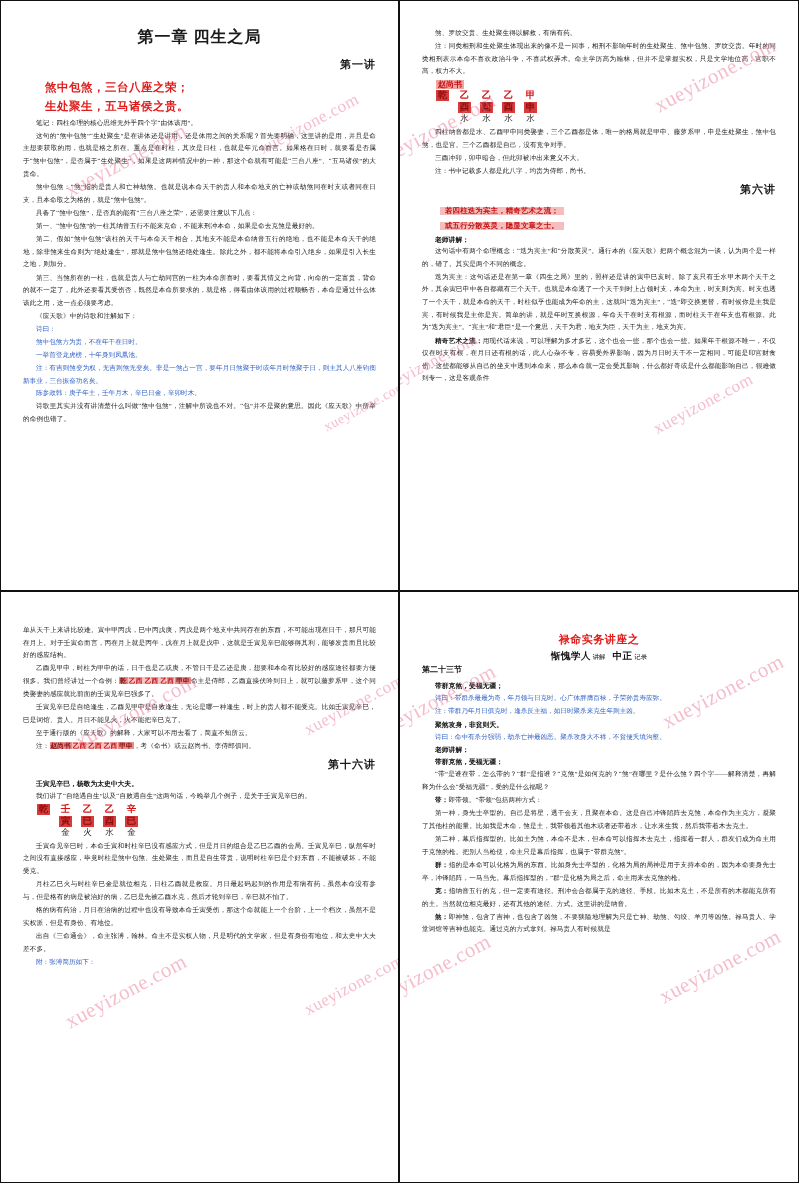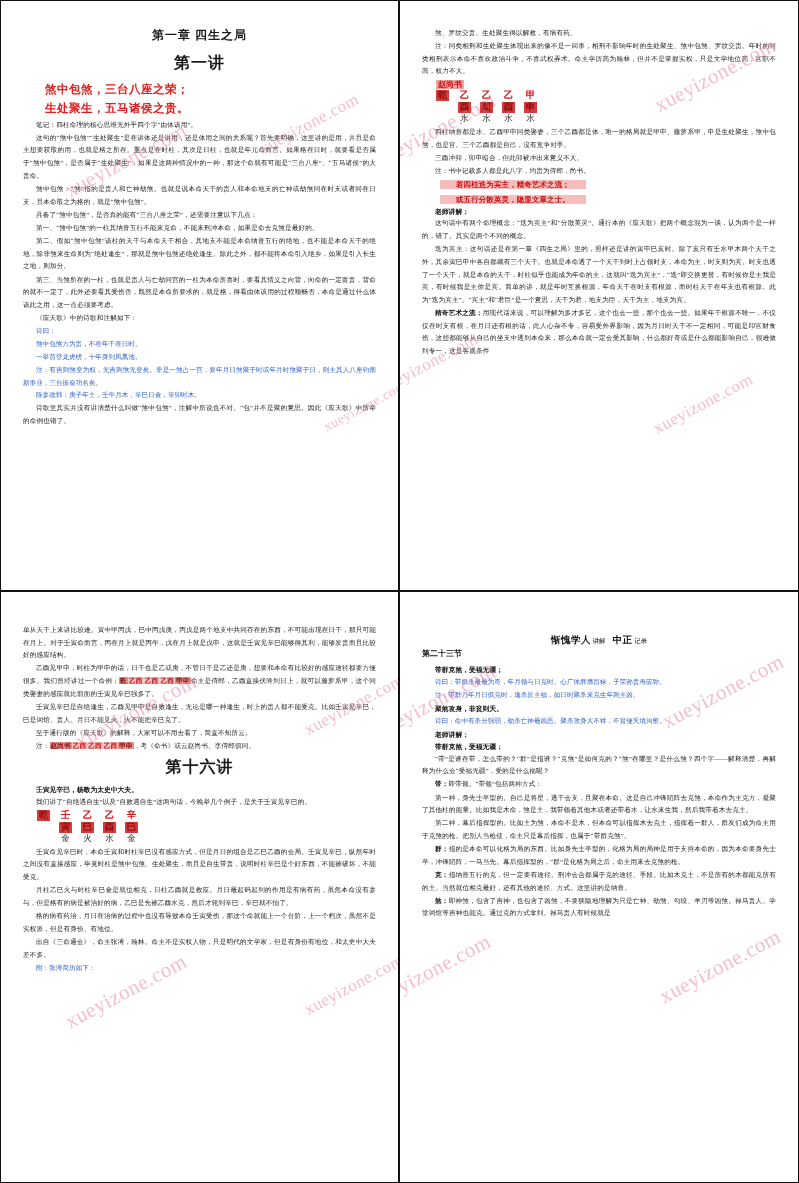--- a/index.html
+++ b/index.html
@@ -31,29 +31,29 @@
   }
   .page-inner {
     position: relative;
     padding: 26px 22px 10px 22px;
     z-index: 2;
   }
   
   .chapter-title {
     text-align: center;
     font-weight: bold;
-    font-size: 12px;
+    font-size: 16px;
     color: #1a1a1a;
     letter-spacing: 1px;
     margin: 0 0 9px 0;
   }
   .lecture-title {
-    text-align: center;
-    font-weight: bold;
-    font-size: 16px;
+    text-align: right;
+    font-weight: bold;
+    font-size: 11px;
     color: #1a1a1a;
     letter-spacing: 1px;
     margin: 0 0 7px 0;
   }
   .verse-red {
     color: #e01b1b;
     font-weight: bold;
     font-size: 11.5px;
     line-height: 1.55;
     margin: 0 0 1px 0;
@@ -64,21 +64,22 @@
     color: #c40f0f;
     font-weight: bold;
     font-size: 7.4px;
     line-height: 1.85;
     margin: 0 0 1px 0;
     padding-left: 18px;
     letter-spacing: 0.2px;
   }
   .verse-hl span.hl {
     background: #f7bdbd;
-    padding: 0 16px;
+    padding: 0 5px;
+    font-family: Liberation Mono, monospace;
   }
   p.body {
     font-size: 6.6px;
     line-height: 1.92;
     color: #232323;
     margin: 0 0 0.5px 0;
     text-align: justify;
     text-indent: 13px;
     letter-spacing: 0.15px;
   }
@@ -263,20 +264,21 @@
           <div class="bazi-cell">水</div>
           <div class="bazi-cell">水</div>
           <div class="bazi-cell">水</div>
           <div class="bazi-cell">水</div>
         </div>
       </div>
 
       <p class="body">四柱纳音都是水、乙酉甲申同类娶妻，三个乙酉都是体，唯一的格局就是甲申、藤萝系甲，申是生处聚生，煞中包煞，也是官。三个乙酉都是自己，没有竞争对手。</p>
       <p class="body">三酉冲卯，卯申暗合，但此卯被冲出来意义不大。</p>
       <p class="body">注：书中记载多人都是此八字，均贵为侍郎，尚书。</p>
+      <div class="lecture-title" style="margin-top:4px">第六讲</div>
       <p class="verse-hl"><span class="hl">若四柱迭为宾主，精奇艺术之流；</span></p>
       <p class="verse-hl"><span class="hl">或五行分散英灵，隐显文章之士。</span></p>
       <div class="teacher-label">老师讲解：</div>
       <p class="body">这句话中有两个命理概念：“迭为宾主”和“分散英灵”。通行本的《应天歌》把两个概念混为一谈，认为两个是一样的，错了。其实是两个不同的概念。</p>
       <p class="body">迭为宾主：这句话还是在第一章《四生之局》里的，照样还是讲的寅申巳亥时。除了亥只有壬水甲木两个天干之外，其余寅巳申中各自都藏有三个天干。也就是本命透了一个天干到时上占领时支，本命为主，时支则为宾。时支也透了一个天干，就是本命的天干，时柱似乎也能成为年命的主，这就叫“迭为宾主”，“迭”即交换更替，有时候你是主我是宾，有时候我是主你是宾。简单的讲，就是年时互换根源，年命天干在时支有根源，而时柱天干在年支也有根源。此为“迭为宾主”。“宾主”和“君臣”是一个意思，天干为君，地支为臣，天干为主，地支为宾。</p>
       <p class="body"><b class="bold">精奇艺术之流：</b><span>用现代话来说，可以理解为多才多艺，这个也会一些，那个也会一些。如果年干根源不唯一，不仅仅在时支有根，在月日还有根的话，此人心杂不专，容易受外界影响，因为月日时天干不一定相同，可能是印官财食伤，这些都能够从自己的坐支中透到本命来，那么本命就一定会受其影响，什么都好奇或是什么都能影响自己，很难做到专一，这是客观条件</span></p>
     </div>
   </div>
 
   <div class="page">
@@ -325,20 +327,21 @@
       <p class="blue">附：张溥简历如下：</p>
     </div>
   </div>
 
   <div class="page">
     <div class="wm big" style="left:-30px; top:130px;">xueyizone.com</div>
     <div class="wm big" style="left:258px; top:120px;">xueyizone.com</div>
     <div class="wm big" style="left:-35px; top:400px;">xueyizone.com</div>
     <div class="wm big" style="left:255px; top:395px;">xueyizone.com</div>
     <div class="page-inner" style="padding-top:40px">
+      <div class="lm-title">禄命实务讲座之</div>
       <div class="lm-byline">
         <span class="nm">惭愧学人</span>
         <span class="rl">讲解</span>
         &nbsp;&nbsp;
         <span class="nm">中正</span>
         <span class="rl">记录</span>
       </div>
       <div class="lm-section">第二十三节</div>
 
       <div class="sub-head">带群克煞，受福无疆；</div>

